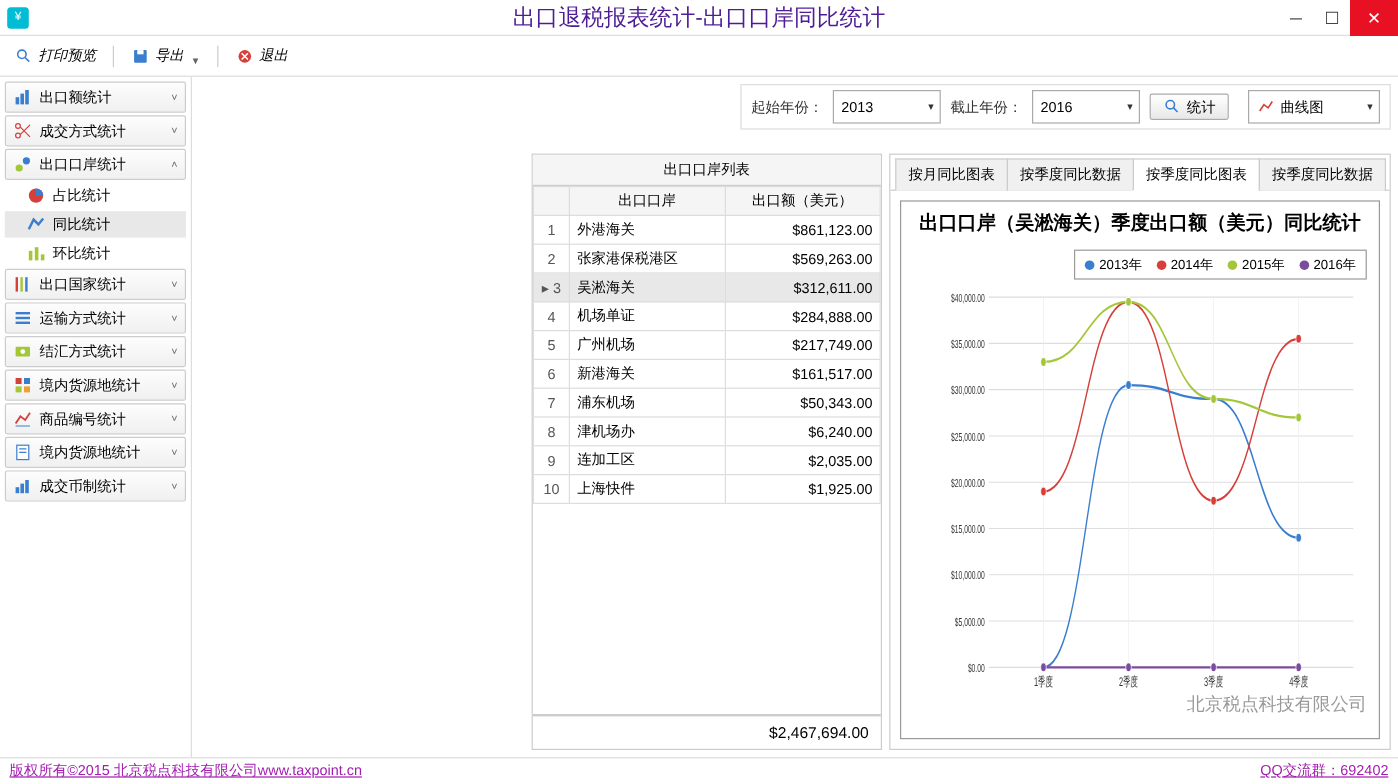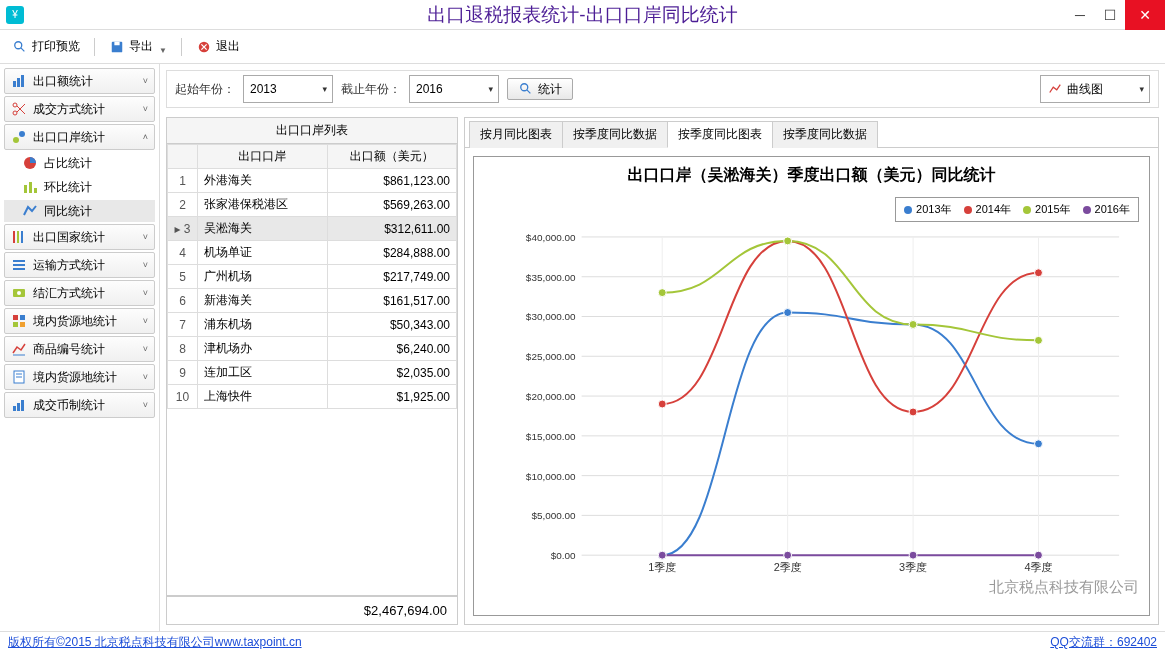--- a/index.html
+++ b/index.html
@@ -8,39 +8,39 @@
 
 .titlebar { height: 30px; background: #fff; border-bottom: 1px solid #ddd; display: flex; align-items: center; position: relative; }
 .titlebar .app-icon { width: 18px; height: 18px; background: #00bcd4; border-radius: 3px; margin-left: 6px; display:flex;align-items:center;justify-content:center;color:#fff;font-size:10px;}
 .titlebar .title { position: absolute; left: 50%; transform: translateX(-50%); font-size: 19px; color: #4c1d95; }
 .titlebar .win-ctrls { position: absolute; right: 0; top: 0; display: flex; }
 .titlebar .win-btn { width: 30px; height: 30px; display:flex;align-items:center;justify-content:center; font-size: 14px; color:#444; }
 .titlebar .win-close { width: 40px; background: #e81123; color:#fff; }
 
 
 .toolbar { height: 34px; border-bottom: 1px solid #ddd; display: flex; align-items: center; padding: 0 6px; gap: 4px; }
-.toolbar .tb-btn { display: flex; align-items: flex-end; gap: 4px; padding: 4px 6px; border-radius: 2px; cursor: pointer; }
+.toolbar .tb-btn { display: flex; align-items: flex-end; gap: 4px; padding: 4px 6px; border-radius: 2px; cursor: pointer; font-style: italic; }
 .toolbar .divider { width: 1px; height: 18px; background: #ccc; margin: 0 4px; }
 .tb-icon { width: 16px; height: 16px; display:inline-flex;align-items:center;justify-content:center;}
 .tb-icon svg { width:14px; height:14px; }
 .dd-caret { font-size: 8px; color: #666; margin-left:2px;}
 
 
 .main { flex: 1; display: flex; min-height: 0; }
 
 
 .sidebar { width: 160px; border-right: 1px solid #ddd; display: flex; flex-direction: column; padding: 4px; gap: 2px; overflow-y:auto;}
 .side-group { border: 1px solid #ccc; border-radius: 2px; background: linear-gradient(#fdfdfd,#f0f0f0); height: 26px; display:flex; align-items:center; padding: 0 6px; gap:6px; cursor:pointer; position:relative;}
 .side-group .caret { position:absolute; right:6px; font-size:9px; color:#666;}
 .side-sub { padding-left: 18px; height: 22px; display:flex; align-items:center; gap:6px; cursor:pointer; }
 .side-sub.active { background: #e8e8e8; }
 .side-icon { width:16px; height:16px; display:inline-flex;align-items:center;justify-content:center;}
 
 
-.content { flex:1; display:flex; flex-direction:column; padding: 6px; gap: 9px; min-width:0;}
+.content { flex:1; display:flex; flex-direction:column; padding: 6px; gap: 20px; min-width:0;align-items:flex-end;}
 .filter-row { display:flex; align-items:center; gap:8px; border:1px solid #ddd; padding:4px 8px; }
 .filter-row label { color:#333; }
 .combo { border:1px solid #aaa; height:28px; padding: 0 20px 0 6px; min-width:90px; background:#fff; position:relative; display:flex;align-items:center;}
 .combo::after { content:"▾"; position:absolute; right:5px; font-size:9px; color:#333; }
 .btn { border:1px solid #aaa; background:linear-gradient(#fff,#e8e8e8); height:22px; padding:0 10px; display:flex;align-items:center;gap:4px; cursor:pointer; border-radius:2px;}
 .filter-spacer { flex:1; }
 
 .content-body { flex:1; display:flex; gap:6px; min-height:0; }
 
 
@@ -64,21 +64,21 @@
 .chart-border { border:1px solid #999; height:100%; position:relative; background:#fff; }
 .chart-title { text-align:center; font-size:16px; font-weight:bold; padding:8px 0; }
 .legend { position:absolute; right:10px; top:40px; border:1px solid #999; background:#fff; padding:4px 8px; display:flex; gap:12px; font-size:11px;}
 .legend-item { display:flex; align-items:center; gap:4px; }
 .legend-dot { width:8px; height:8px; border-radius:50%; }
 .chart-svg-wrap { position:absolute; left:28px; right:10px; top:70px; bottom:30px; }
 .watermark { position:absolute; right:10px; bottom:18px; color:#999; font-size:15px; font-family: "SimSun", serif;}
 
 
 .statusbar { height:22px; border-top:1px solid #ddd; background:#fff; display:flex; align-items:center; padding:0 8px; font-size:12px; }
-.statusbar a { color:#1d4ed8; text-decoration:underline; }
+.statusbar a { color:#a21caf; text-decoration:underline; }
 .statusbar .status-spacer { flex:1; }
 </style>
 </head>
 <body>
 
 <div class="titlebar">
   <div class="app-icon">¥</div>
   <div class="title">出口退税报表统计-出口口岸同比统计</div>
   <div class="win-ctrls">
     <div class="win-btn">─</div>
@@ -157,37 +157,37 @@
       </div>
       <div class="side-sub">
         <span class="side-icon">
           <svg viewBox="0 0 16 16">
             <circle cx="8" cy="8" r="6" fill="#d6403b"></circle>
             <path d="M8 8 L8 2 A6 6 0 0 1 14 8 Z" fill="#3a7ecf"></path>
           </svg>
         </span>
         <span>占比统计</span>
       </div>
+      <div class="side-sub active">
+        <span class="side-icon">
+          <svg viewBox="0 0 16 16">
+            <polyline points="2,12 6,4 10,8 14,3" fill="none" stroke="#3a7ecf" stroke-width="2"></polyline>
+          </svg>
+        </span>
+        <span>同比统计</span>
+      </div>
       <div class="side-sub">
         <span class="side-icon">
           <svg viewBox="0 0 16 16">
             <rect x="2" y="6" width="3" height="8" fill="#a4c639"></rect>
             <rect x="7" y="3" width="3" height="11" fill="#a4c639"></rect>
             <rect x="12" y="9" width="3" height="5" fill="#a4c639"></rect>
           </svg>
         </span>
         <span>环比统计</span>
-      </div>
-      <div class="side-sub active">
-        <span class="side-icon">
-          <svg viewBox="0 0 16 16">
-            <polyline points="2,12 6,4 10,8 14,3" fill="none" stroke="#3a7ecf" stroke-width="2"></polyline>
-          </svg>
-        </span>
-        <span>同比统计</span>
       </div>
       <div class="side-group">
         <span class="side-icon">
           <svg viewBox="0 0 16 16">
             <rect x="2" y="2" width="2" height="12" fill="#d6403b"></rect>
             <rect x="6" y="2" width="2" height="12" fill="#a4c639"></rect>
             <rect x="10" y="2" width="2" height="12" fill="#3a7ecf"></rect>
           </svg>
         </span>
         <span>出口国家统计</span>

